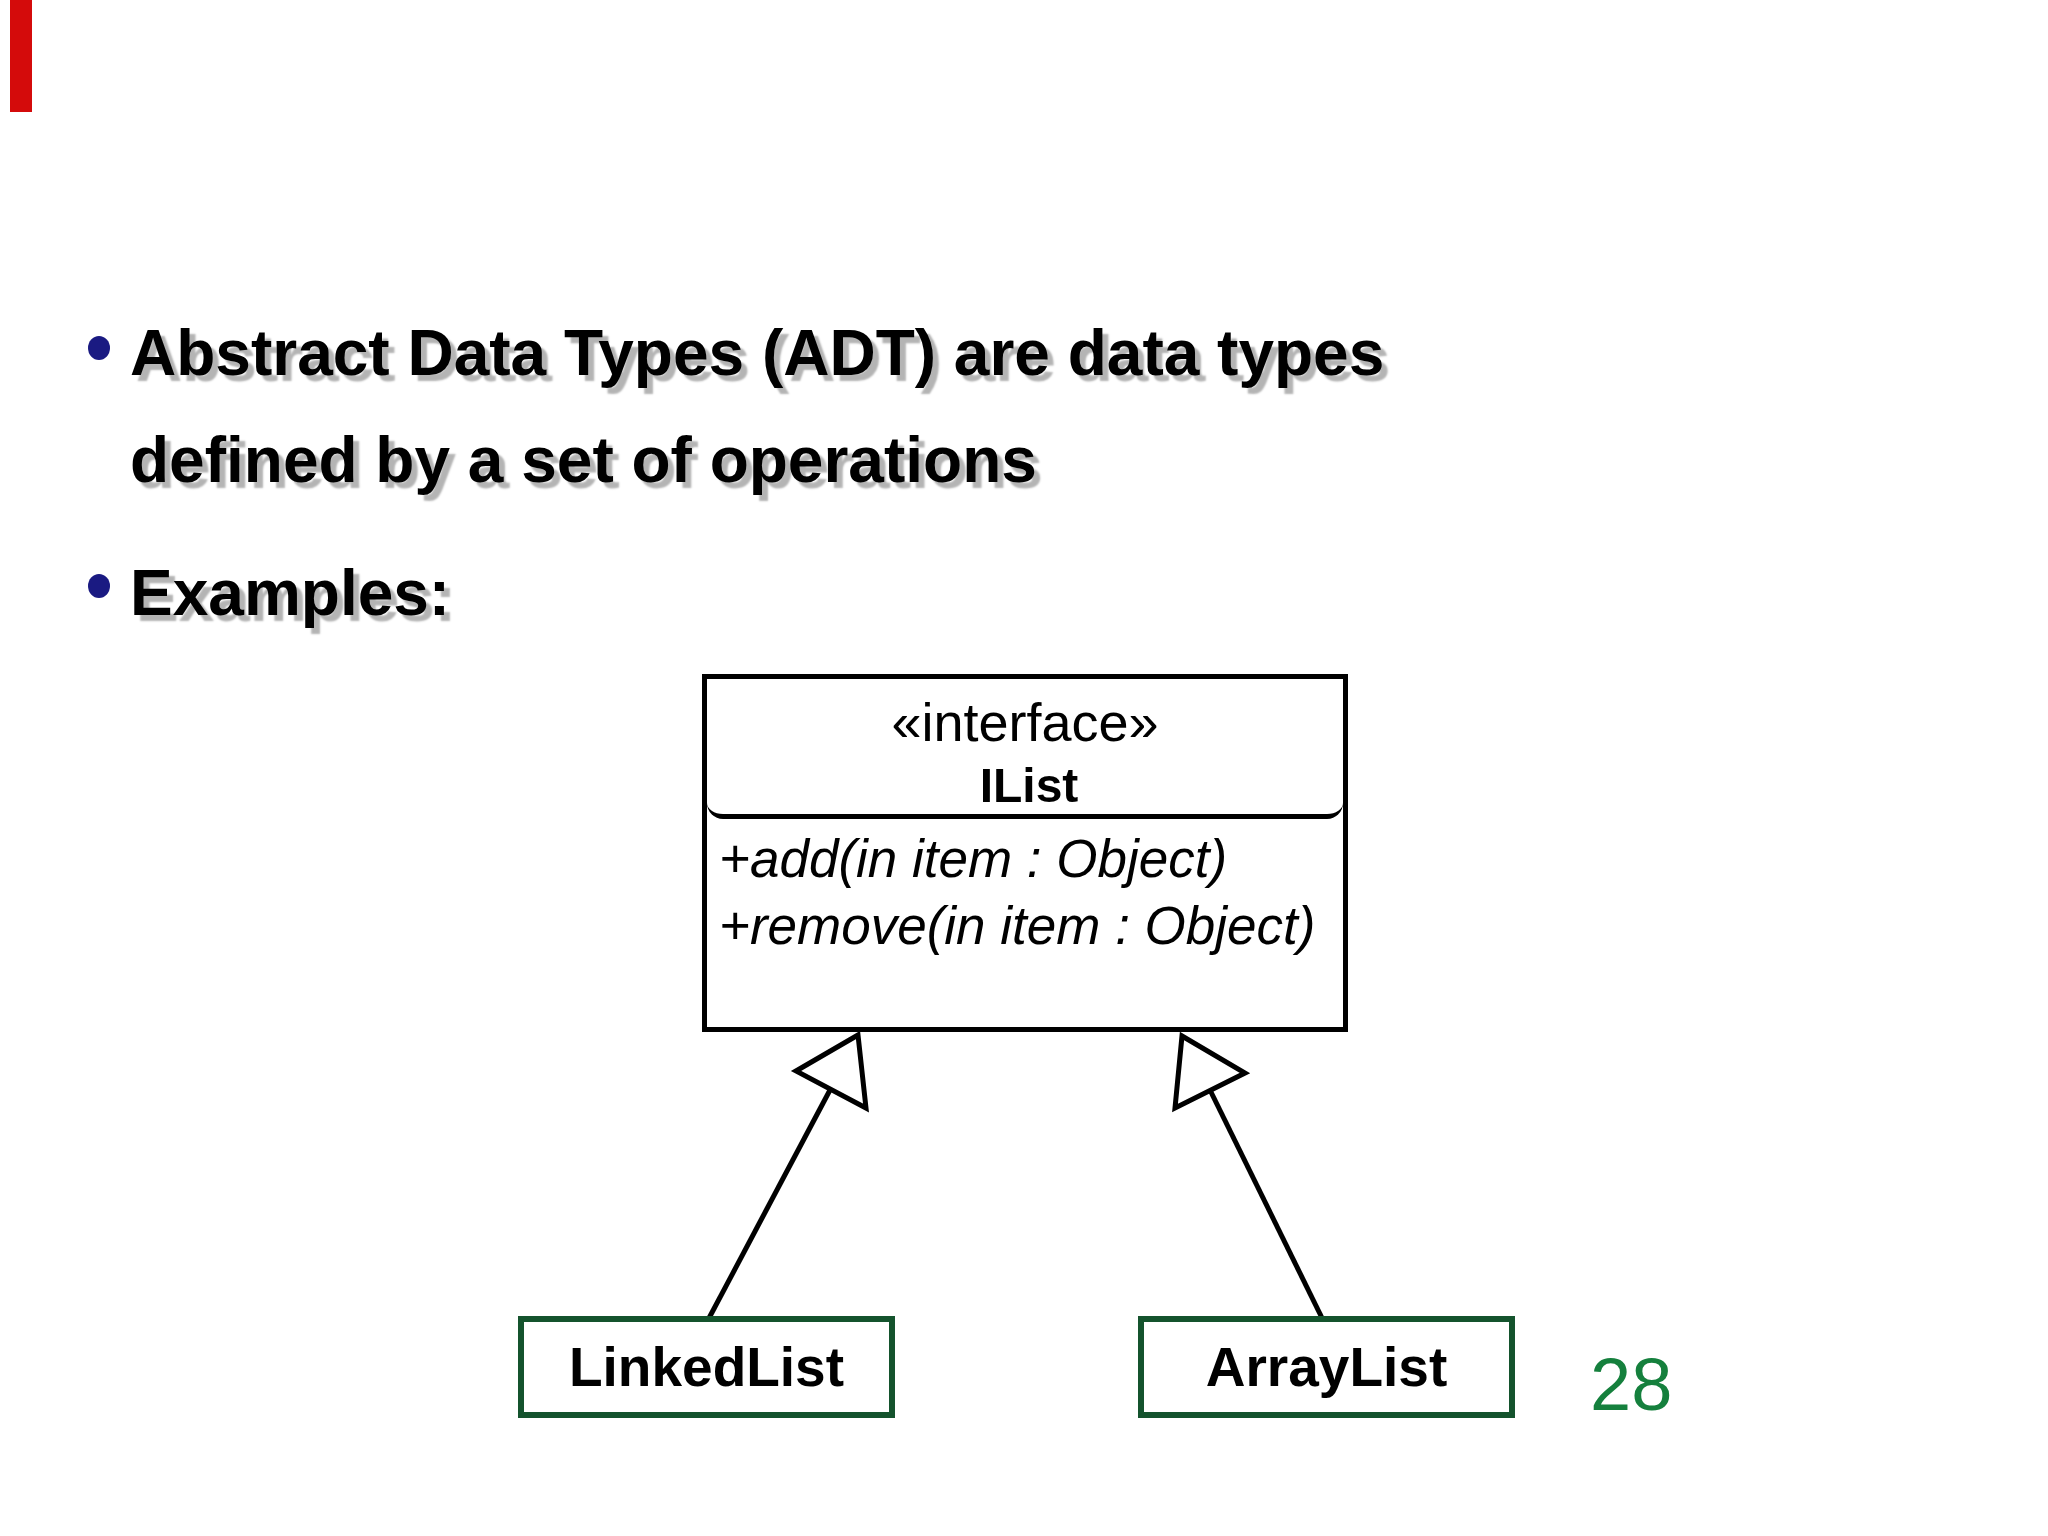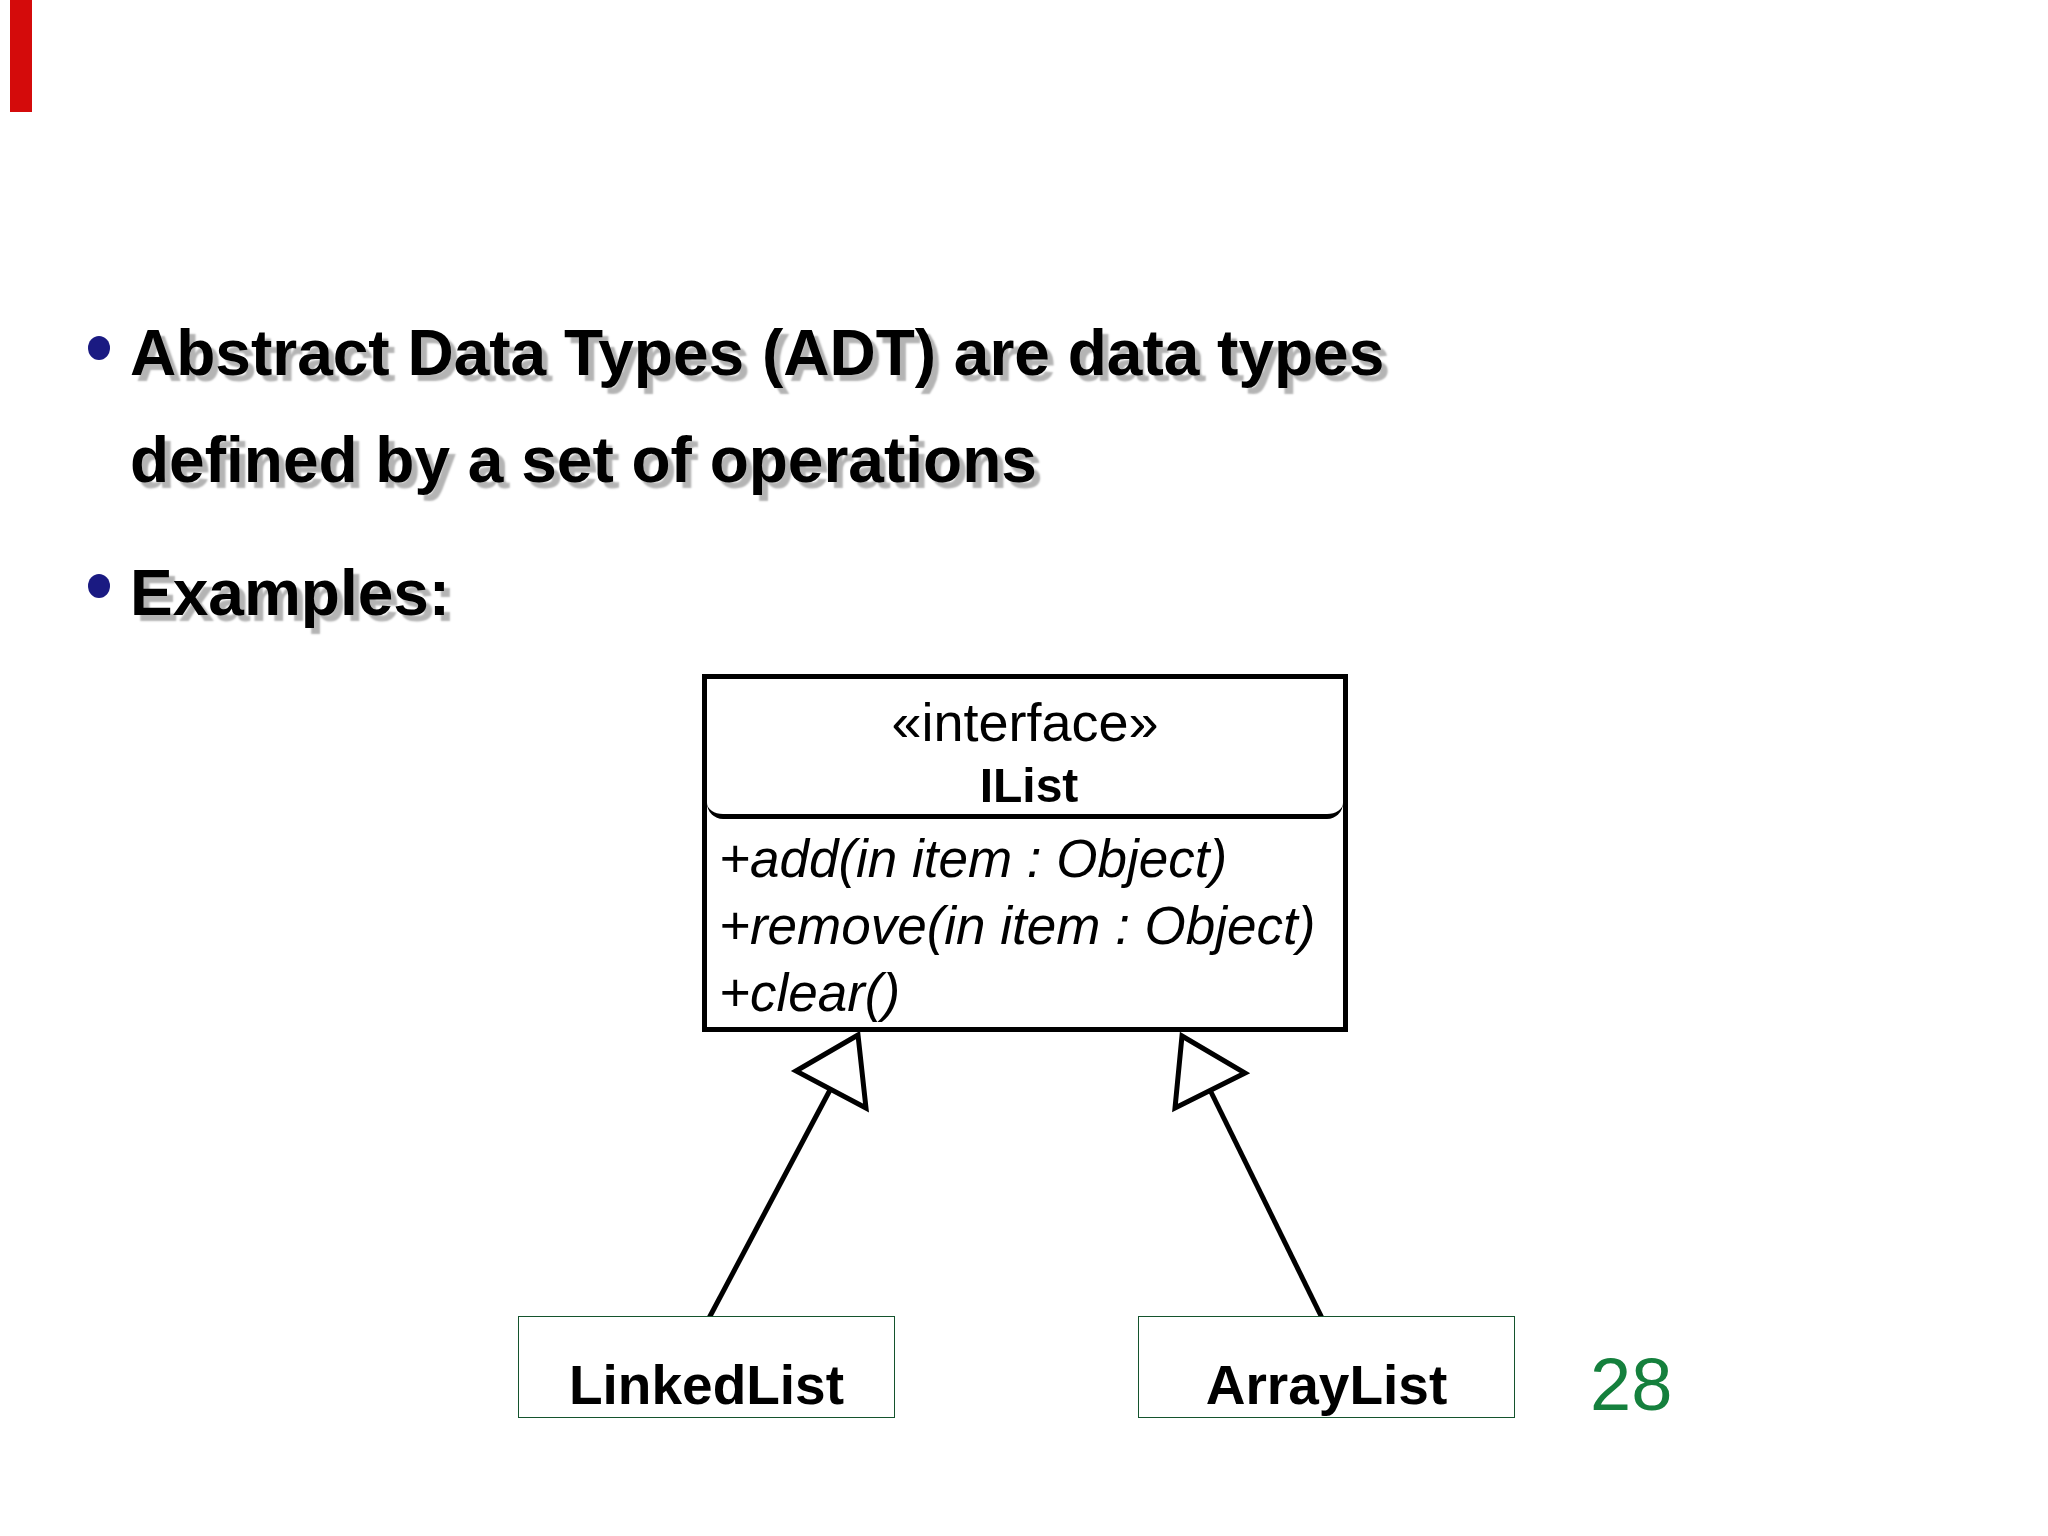--- a/index.html
+++ b/index.html
@@ -50,22 +50,22 @@
     text-align:center;padding-top:12px;border-radius:16px;
   }
   .iface-stereotype{font-size:54px;line-height:62px;}
   .iface-name{font-size:48px;font-weight:bold;line-height:66px;margin-left:8px;}
   .iface-methods{padding:6px 10px 0 12px;border-radius:7px;}
   .iface-method{
     font-size:53px;font-style:italic;line-height:67px;white-space:nowrap;
   }
   .class-box{
     position:absolute;top:1316px;width:377px;height:102px;
-    border:1px solid #14532d;box-sizing:border-box;background:#fff;
-    display:flex;align-items:flex-end;justify-content:center;
+    border:6px solid #14532d;box-sizing:border-box;background:#fff;
+    display:flex;align-items:center;justify-content:center;
     font-size:55px;font-weight:bold;
   }
   .class-linkedlist{left:518px;}
   .class-arraylist{left:1138px;}
   
   .page-number{
     position:absolute;left:1590px;top:1342px;
     font-size:74px;color:#15803d;text-align:right;
   }
 </style>
@@ -99,21 +99,20 @@
   </svg>
 
   <div class="iface-box">
     <div class="iface-header">
       <div class="iface-stereotype">«interface»</div>
       <div class="iface-name">IList</div>
     </div>
     <div class="iface-methods">
       <div class="iface-method">+add(in item : Object)</div>
       <div class="iface-method">+remove(in item : Object)</div>
-      <div class="iface-method">+clear()</div>
     </div>
   </div>
 
   <div class="class-box class-linkedlist">
     <span>LinkedList</span>
   </div>
 
   <div class="class-box class-arraylist">
     <span>ArrayList</span>
   </div>

